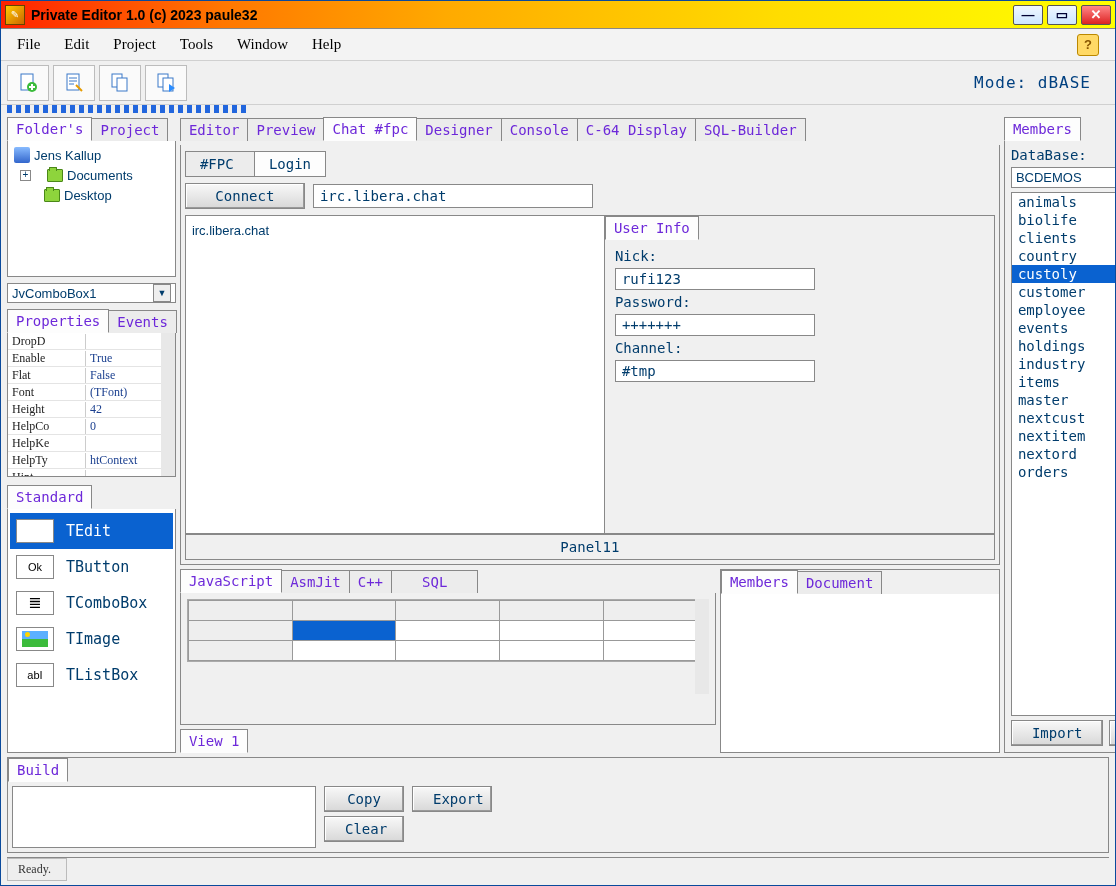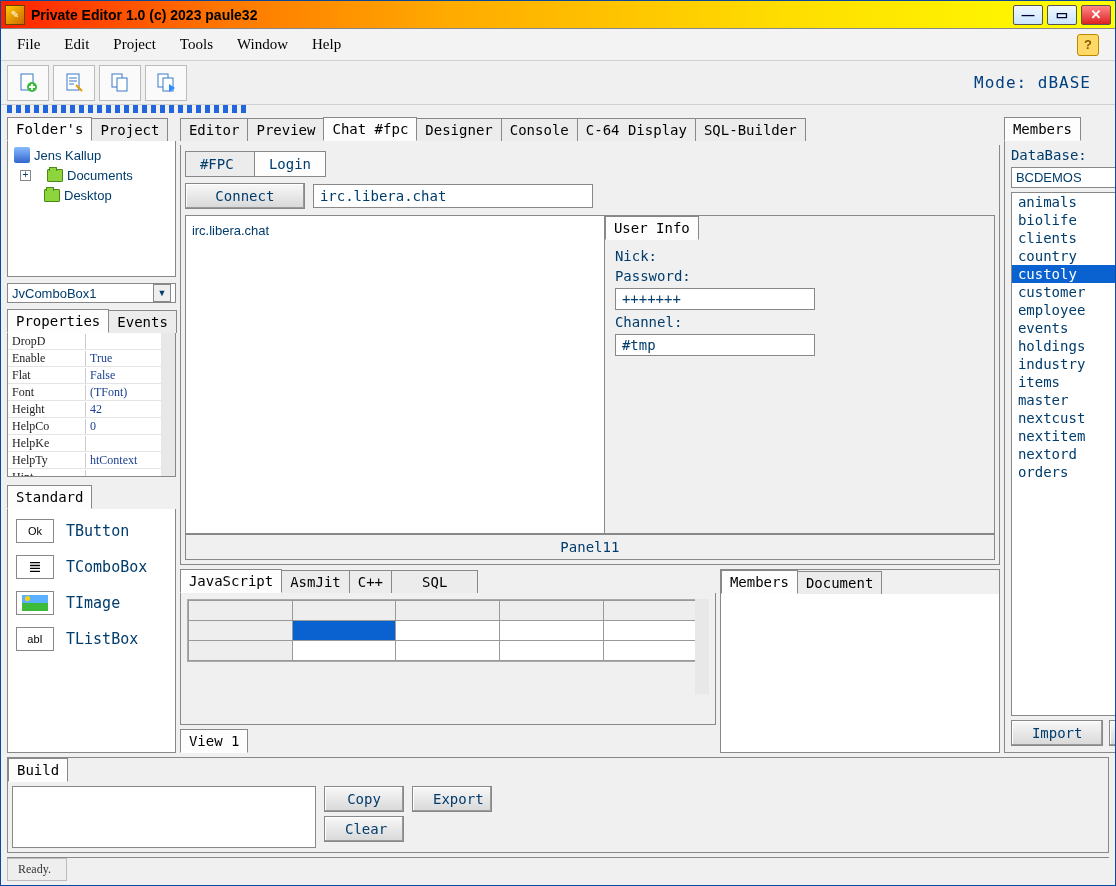--- a/index.html
+++ b/index.html
@@ -24,21 +24,21 @@
 
 .progress-dots { height: 10px; background: #f0f0f0; padding: 0 6px; }
 .progress-dots .bar { width: 240px; height: 8px; background: repeating-linear-gradient(90deg, #2266dd 0 5px, #f0f0f0 5px 9px); }
 
 .main { flex: 1; display: flex; padding: 2px 6px 2px 6px; gap: 4px; overflow: hidden; }
 .leftcol { width: 248px; display: flex; flex-direction: column; gap: 0; }
 .centercol { flex: 1; display: flex; flex-direction: column; gap: 4px; }
 .rightcol { width: 188px; display: flex; flex-direction: column; }
 
 .tabs { display: flex; align-items: flex-end; }
-.tab { border: 1px solid #888; border-bottom: none; padding: 3px 8px; background: #ececec; font-family: "Lucida Console", monospace; font-size: 14px; color: #000000; margin-right: -1px; cursor: default; position:relative;}
+.tab { border: 1px solid #888; border-bottom: none; padding: 3px 8px; background: #ececec; font-family: "Lucida Console", monospace; font-size: 14px; color: #6d28d9; margin-right: -1px; cursor: default; position:relative;}
 .tab.active { background: #fdfdfd; border-bottom: 1px solid #fdfdfd; z-index:2;}
 
 
 .folders-panel { height: 160px; display: flex; flex-direction: column; }
 .folders-tabs { display:flex; }
 .folders-body { flex:1; background:#fff; border:1px solid #888; border-top:none; padding:4px 2px; overflow:auto;}
 .tree-row { display:flex; align-items:center; padding:2px 4px; gap:4px; font-family:"Lucida Console",monospace; font-size:14px; color:#003c6c;}
 .tree-icon { width:16px;height:16px;display:flex;align-items:center;justify-content:center;}
 .folder { width:16px;height:13px;background:#8ed43c;border:1px solid #4a8818;border-radius:1px;position:relative;}
 .folder::before{content:"";position:absolute;top:-3px;left:1px;width:6px;height:3px;background:#8ed43c;border:1px solid #4a8818;border-bottom:none;border-radius:1px 1px 0 0;}
@@ -258,20 +258,24 @@
             </div>
           </div>
         <div class="prop-scroll"></div>
       </div>
 
       <div class="std-panel">
         <div class="tabs">
             <div class="tab active">Standard</div>
           </div>
         <div class="std-body" id="comp-list">
+            <div class="comp-row selected">
+              <div class="comp-icon">abI</div>
+              <div class="comp-name">TEdit</div>
+            </div>
             <div class="comp-row">
               <div class="comp-icon">Ok</div>
               <div class="comp-name">TButton</div>
             </div>
             <div class="comp-row">
               <div class="comp-icon">
                 <div style="font-size:16px;line-height:1">≣</div>
               </div>
               <div class="comp-name">TComboBox</div>
             </div>
@@ -313,20 +317,21 @@
           <input class="input-flat" style="width: 280px;" value="irc.libera.chat">
         </div>
         <div class="chat-body">
           <div class="chat-left"><span>irc.libera.chat</span></div>
           <div class="chat-right">
             <div class="userinfo-tab tabs">
                 <div class="tab active">User Info</div>
               </div>
             <div class="userinfo-body">
               <div class="field-label">Nick:</div>
+              <input class="field-input" value="rufi123" style="">
               <div class="field-label">Password:</div>
               <input class="field-input" value="+++++++" style="">
               <div class="field-label">Channel:</div>
               <input class="field-input" value="#tmp" style="">
             </div>
           </div>
         </div>
         <div class="panel11">Panel11</div>
       </div>
 

